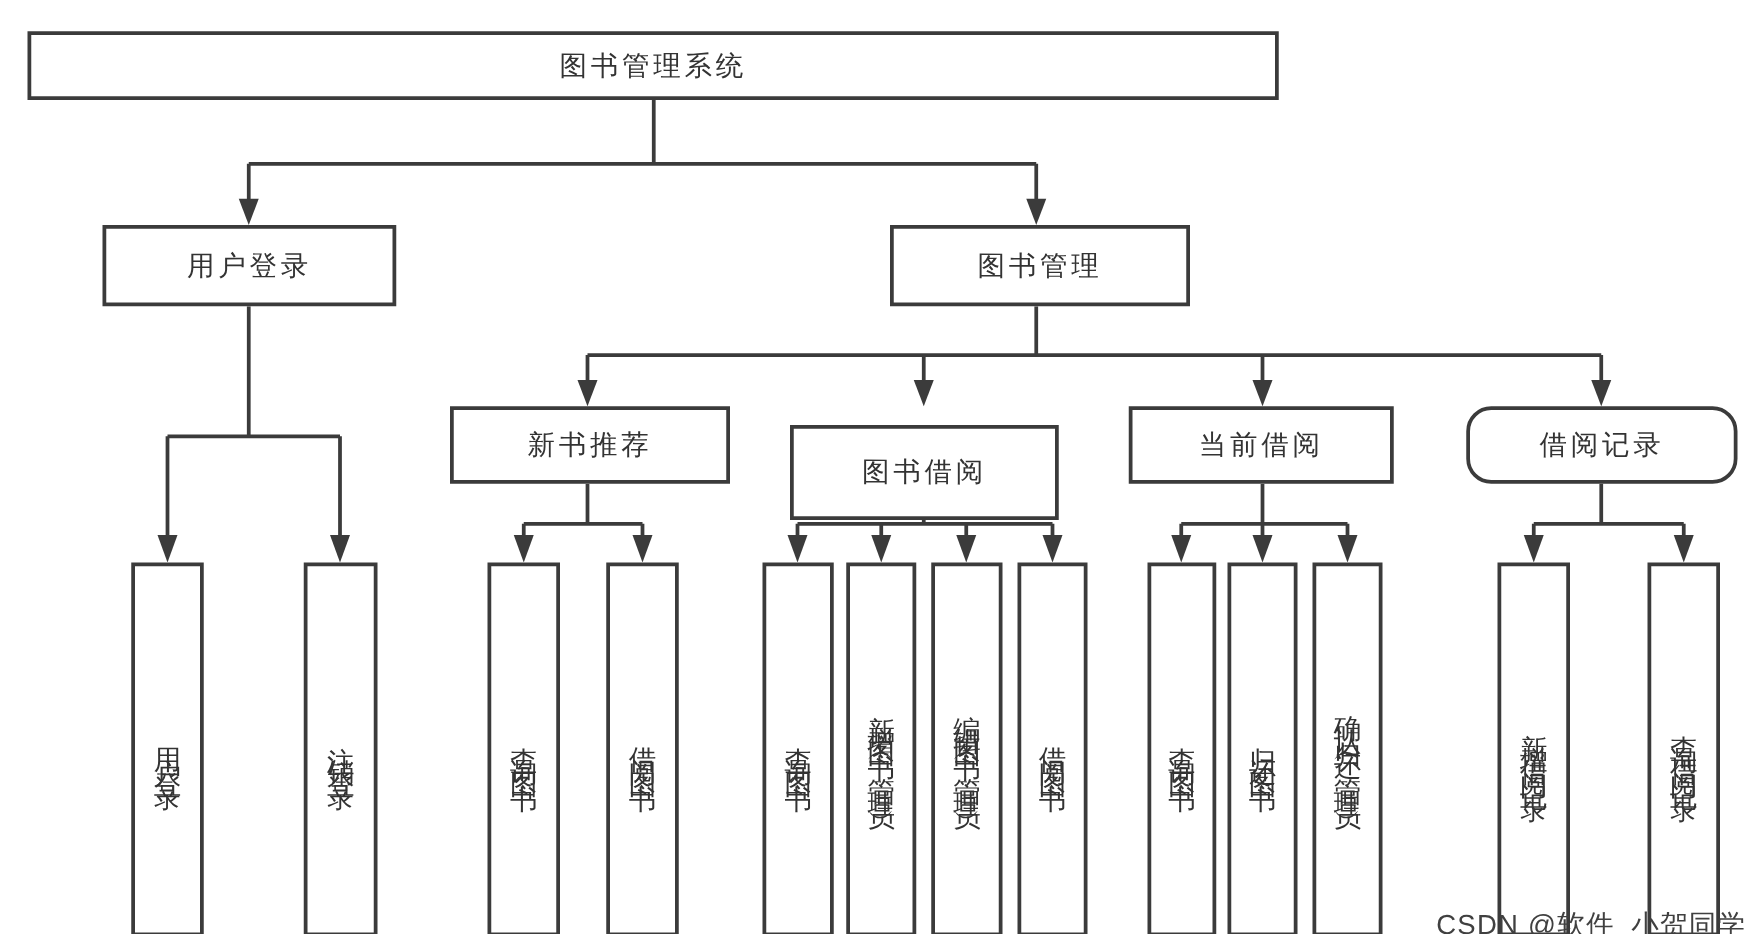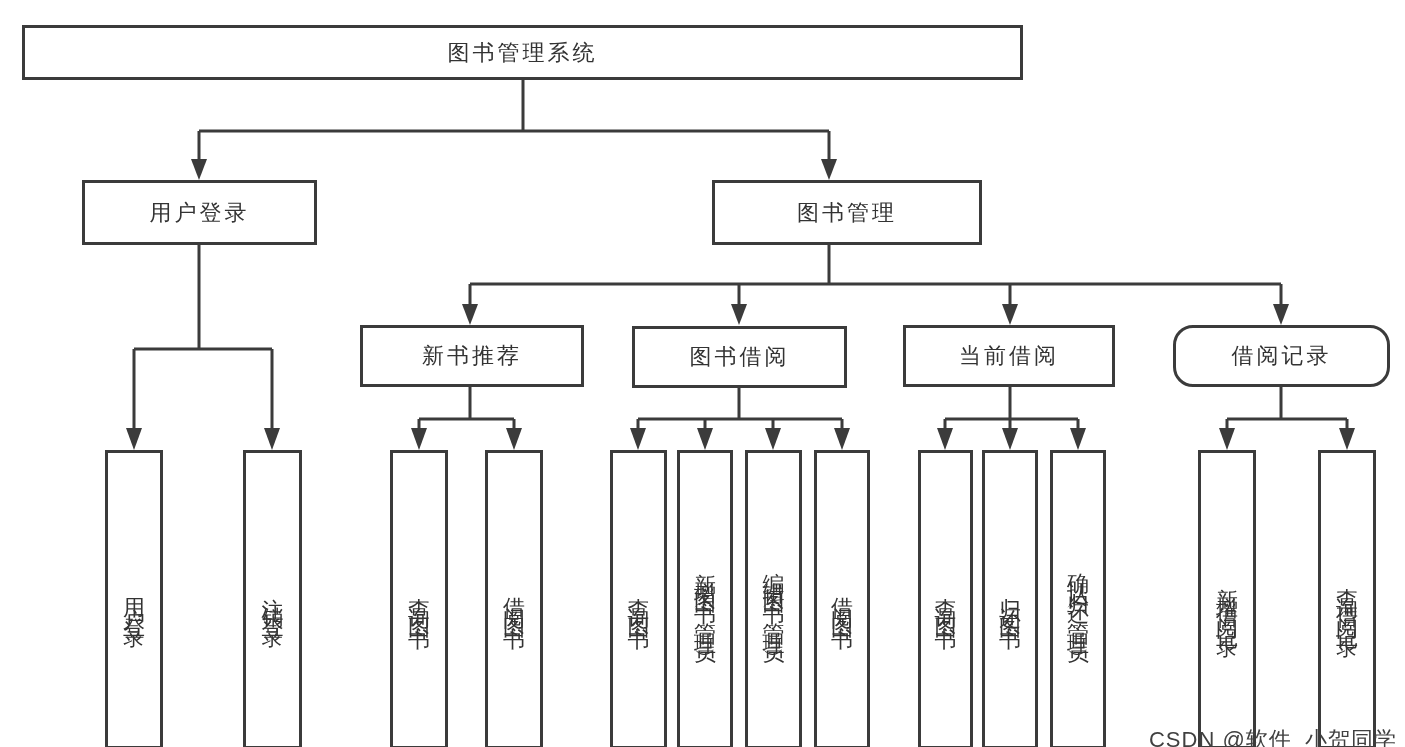--- a/index.html
+++ b/index.html
@@ -86,24 +86,24 @@
       <polygon points="1002,416 1018,416 1010,438"></polygon>
       <polygon points="1070,416 1086,416 1078,438"></polygon>
       <polygon points="1219,416 1235,416 1227,438"></polygon>
       <polygon points="1339,416 1355,416 1347,438"></polygon>
     </g>
   </svg>
 
   <div class="box hbox" style="left:22px;top:13px;width:1001px;height:55px;">图书管理系统</div>
 
   <div class="box hbox" style="left:82px;top:168px;width:235px;height:65px;">用户登录</div>
-  <div class="box hbox" style="left:712px;top:168px;width:270px;height:65px;">图书管理</div>
+  <div class="box hbox" style="left:712px;top:168px;width:240px;height:65px;">图书管理</div>
 
   <div class="box hbox" style="left:360px;top:313px;width:224px;height:62px;font-family:Liberation Serif, serif;">新书推荐</div>
-  <div class="box hbox" style="left:632px;top:314px;width:215px;height:62px;">图书借阅</div>
+  <div class="box hbox" style="left:632px;top:328px;width:215px;height:76px;">图书借阅</div>
   <div class="box hbox" style="left:903px;top:313px;width:212px;height:62px;">当前借阅</div>
   <div class="box hbox" style="left:1173px;top:313px;width:217px;height:62px;border-radius:20px;">借阅记录</div>
 
   <div class="box vbox" style="left:105px;top:438px;width:58px;height:299px;">用户登录</div>
   <div class="box vbox" style="left:243px;top:438px;width:59px;height:299px;">注销登录</div>
 
   <div class="box vbox" style="left:390px;top:438px;width:58px;height:299px;">查询图书</div>
   <div class="box vbox" style="left:485px;top:438px;width:58px;height:299px;">借阅图书</div>
 
   <div class="box vbox" style="left:610px;top:438px;width:57px;height:299px;">查询图书</div>

